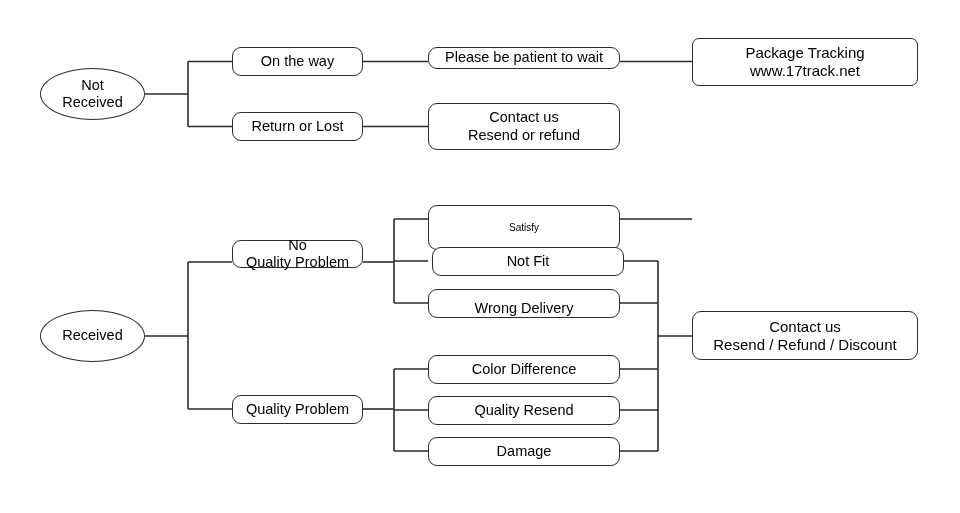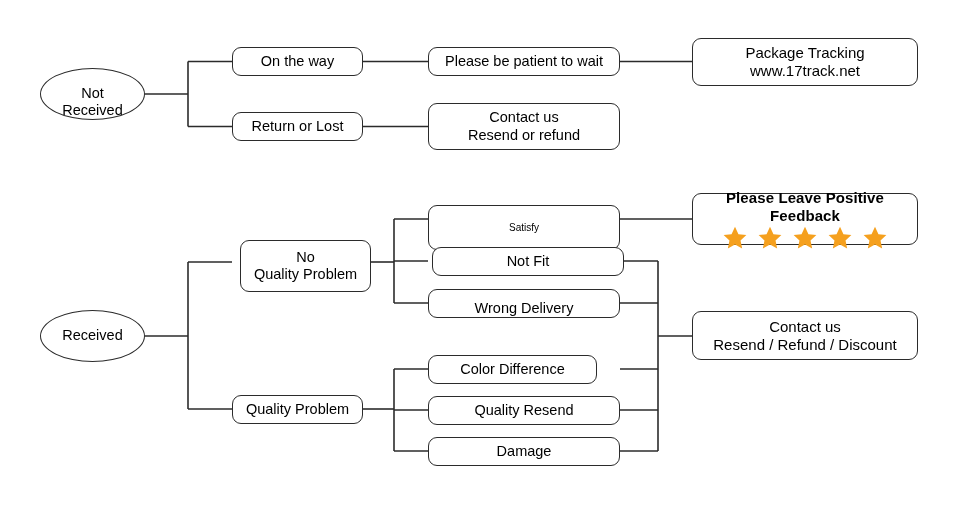--- a/index.html
+++ b/index.html
@@ -119,103 +119,83 @@
     <path d="M620 261 H658"></path>
     <path d="M620 303 H658"></path>
     <path d="M620 369 H658"></path>
     <path d="M620 410 H658"></path>
     <path d="M620 451 H658"></path>
     <path d="M658 261 V451"></path>
 
     <path d="M658 336 H692"></path>
   </svg>
 
-  <div class="node terminal" style="left:40px; top:68px; width:105px; height:52px; font-size:14.5px;align-items:flex-end;">
+  <div class="node terminal" style="left:40px; top:68px; width:105px; height:52px; font-size:14.5px;">
     <span class="txt">Not
 Received</span>
   </div>
 
   <div class="node rounded" style="left:232px; top:112px; width:131px; height:29px; font-size:14.5px;">
     <span class="txt">Return or Lost</span>
   </div>
 
   <div class="node rounded" style="left:232px; top:47px; width:131px; height:29px; font-size:14.5px;">
     <span class="txt">On the way</span>
   </div>
 
-  <div class="node rounded" style="left:428px; top:47px; width:192px; height:29px; font-size:14.5px;">
+  <div class="node rounded" style="left:428px; top:47px; width:192px; height:22px; font-size:14.5px;">
     <span class="txt">Please be patient to wait</span>
   </div>
 
   <div class="node rounded" style="left:428px; top:103px; width:192px; height:47px; font-size:14.5px;">
     <span class="txt">Contact us
 Resend or refund</span>
   </div>
 
-  <div class="node rounded" style="left:692px; top:38px; width:226px; height:48px; font-size:15px;">
+  <div class="node rounded" style="left:692px; top:38px; width:226px; height:48px; font-size:15px;border-radius:7px;">
     <span class="txt">Package Tracking
 www.17track.net</span>
   </div>
 
   <div class="node terminal" style="left:40px; top:310px; width:105px; height:52px; font-size:14.5px;">
     <span class="txt">Received</span>
   </div>
 
-  <div class="node rounded" style="left:232px; top:240px; width:131px; height:52px; font-size:14.5px;margin-left:8px;">
+  <div class="node rounded" style="left:232px; top:240px; width:131px; height:28px; font-size:14.5px;">
     <span class="txt">No
 Quality Problem</span>
   </div>
 
   <div class="node rounded" style="left:232px; top:395px; width:131px; height:29px; font-size:14.5px;">
     <span class="txt">Quality Problem</span>
   </div>
 
   <div class="node rounded" style="left:428px; top:205px; width:192px; height:45px; font-size:10px;">
     <span class="txt">Satisfy</span>
   </div>
 
   <div class="node rounded" style="left:432px; top:247px; width:192px; height:29px; font-size:14.5px;text-align:center;">
     <span class="txt">Not Fit</span>
   </div>
 
   <div class="node rounded" style="left:428px; top:289px; width:192px; height:29px; font-size:14.5px;align-items:flex-end;">
     <span class="txt">Wrong Delivery</span>
   </div>
 
-  <div class="node rounded" style="left:428px; top:355px; width:169px; height:29px; font-size:14.5px;">
+  <div class="node rounded" style="left:428px; top:355px; width:192px; height:29px; font-size:14.5px;">
     <span class="txt">Color Difference</span>
   </div>
 
   <div class="node rounded" style="left:428px; top:396px; width:192px; height:29px; font-size:14.5px;">
     <span class="txt">Quality Resend</span>
   </div>
 
   <div class="node rounded" style="left:428px; top:437px; width:192px; height:29px; font-size:14.5px;">
     <span class="txt">Damage</span>
   </div>
 
-  <div class="node rounded fb-box" style="left:692px; top:193px; width:226px; height:52px;">
-    <span class="fb-title">Please Leave Positive Feedback</span>
-    <span class="stars">
-      <svg class="star" viewBox="0 0 24 24" aria-hidden="true">
-        <path d="M12 1.6l3.2 6.9 7.3.8-5.4 5 1.5 7.3-6.6-3.7-6.6 3.7 1.5-7.3-5.4-5 7.3-.8z" fill="#F5A01E"></path>
-      </svg>
-      <svg class="star" viewBox="0 0 24 24" aria-hidden="true">
-        <path d="M12 1.6l3.2 6.9 7.3.8-5.4 5 1.5 7.3-6.6-3.7-6.6 3.7 1.5-7.3-5.4-5 7.3-.8z" fill="#F5A01E"></path>
-      </svg>
-      <svg class="star" viewBox="0 0 24 24" aria-hidden="true">
-        <path d="M12 1.6l3.2 6.9 7.3.8-5.4 5 1.5 7.3-6.6-3.7-6.6 3.7 1.5-7.3-5.4-5 7.3-.8z" fill="#F5A01E"></path>
-      </svg>
-      <svg class="star" viewBox="0 0 24 24" aria-hidden="true">
-        <path d="M12 1.6l3.2 6.9 7.3.8-5.4 5 1.5 7.3-6.6-3.7-6.6 3.7 1.5-7.3-5.4-5 7.3-.8z" fill="#F5A01E"></path>
-      </svg>
-      <svg class="star" viewBox="0 0 24 24" aria-hidden="true">
-        <path d="M12 1.6l3.2 6.9 7.3.8-5.4 5 1.5 7.3-6.6-3.7-6.6 3.7 1.5-7.3-5.4-5 7.3-.8z" fill="#F5A01E"></path>
-      </svg>
-    </span>
-  </div>
 
   <div class="node rounded" style="left:692px; top:311px; width:226px; height:49px; font-size:15px;">
     <span class="txt">Contact us
 Resend / Refund / Discount</span>
   </div>
 
 </div>
 
 </body></html>

